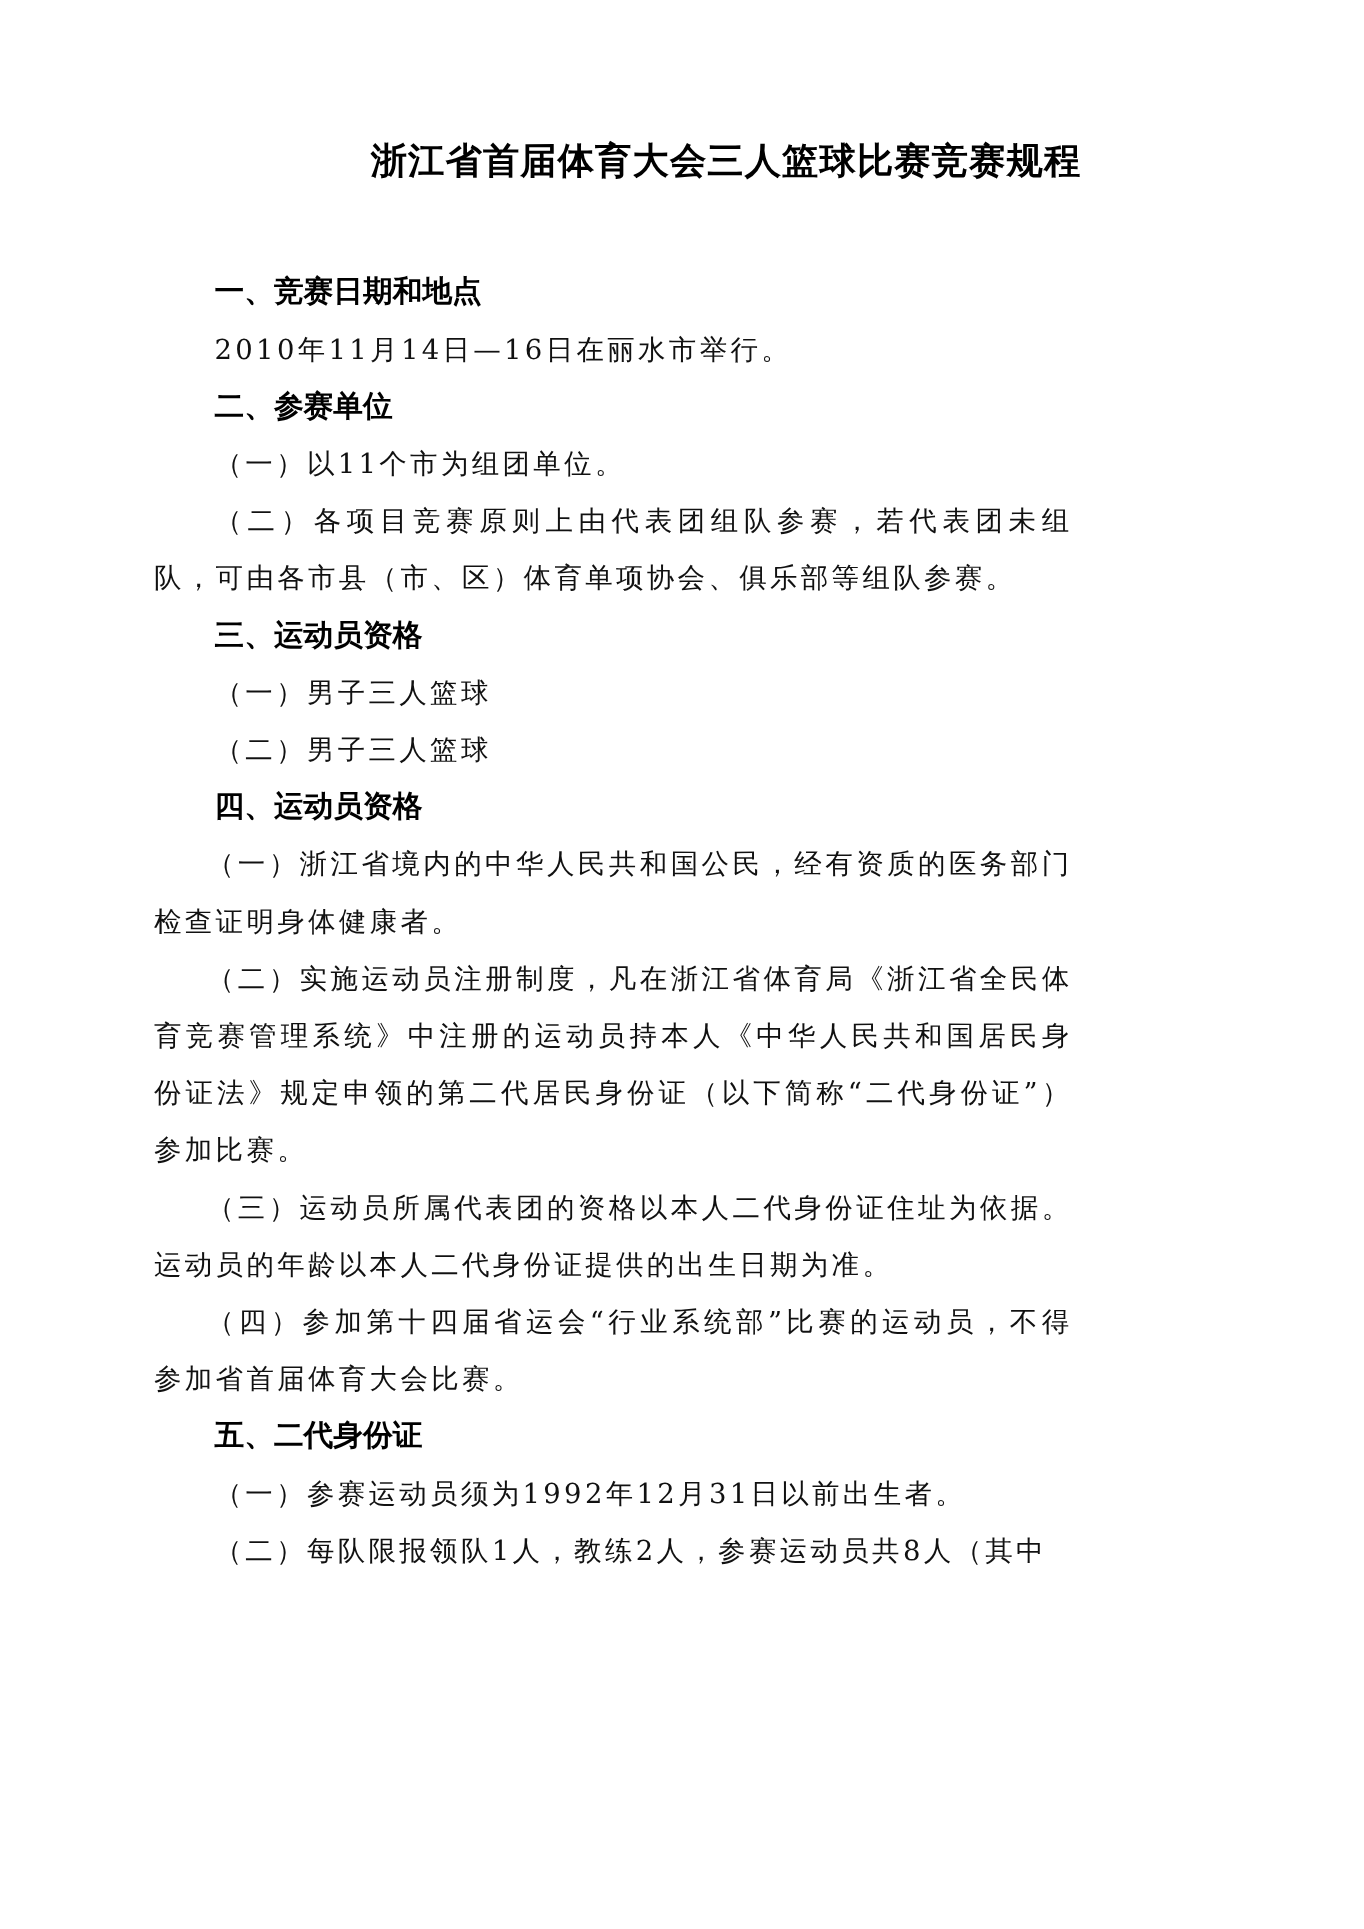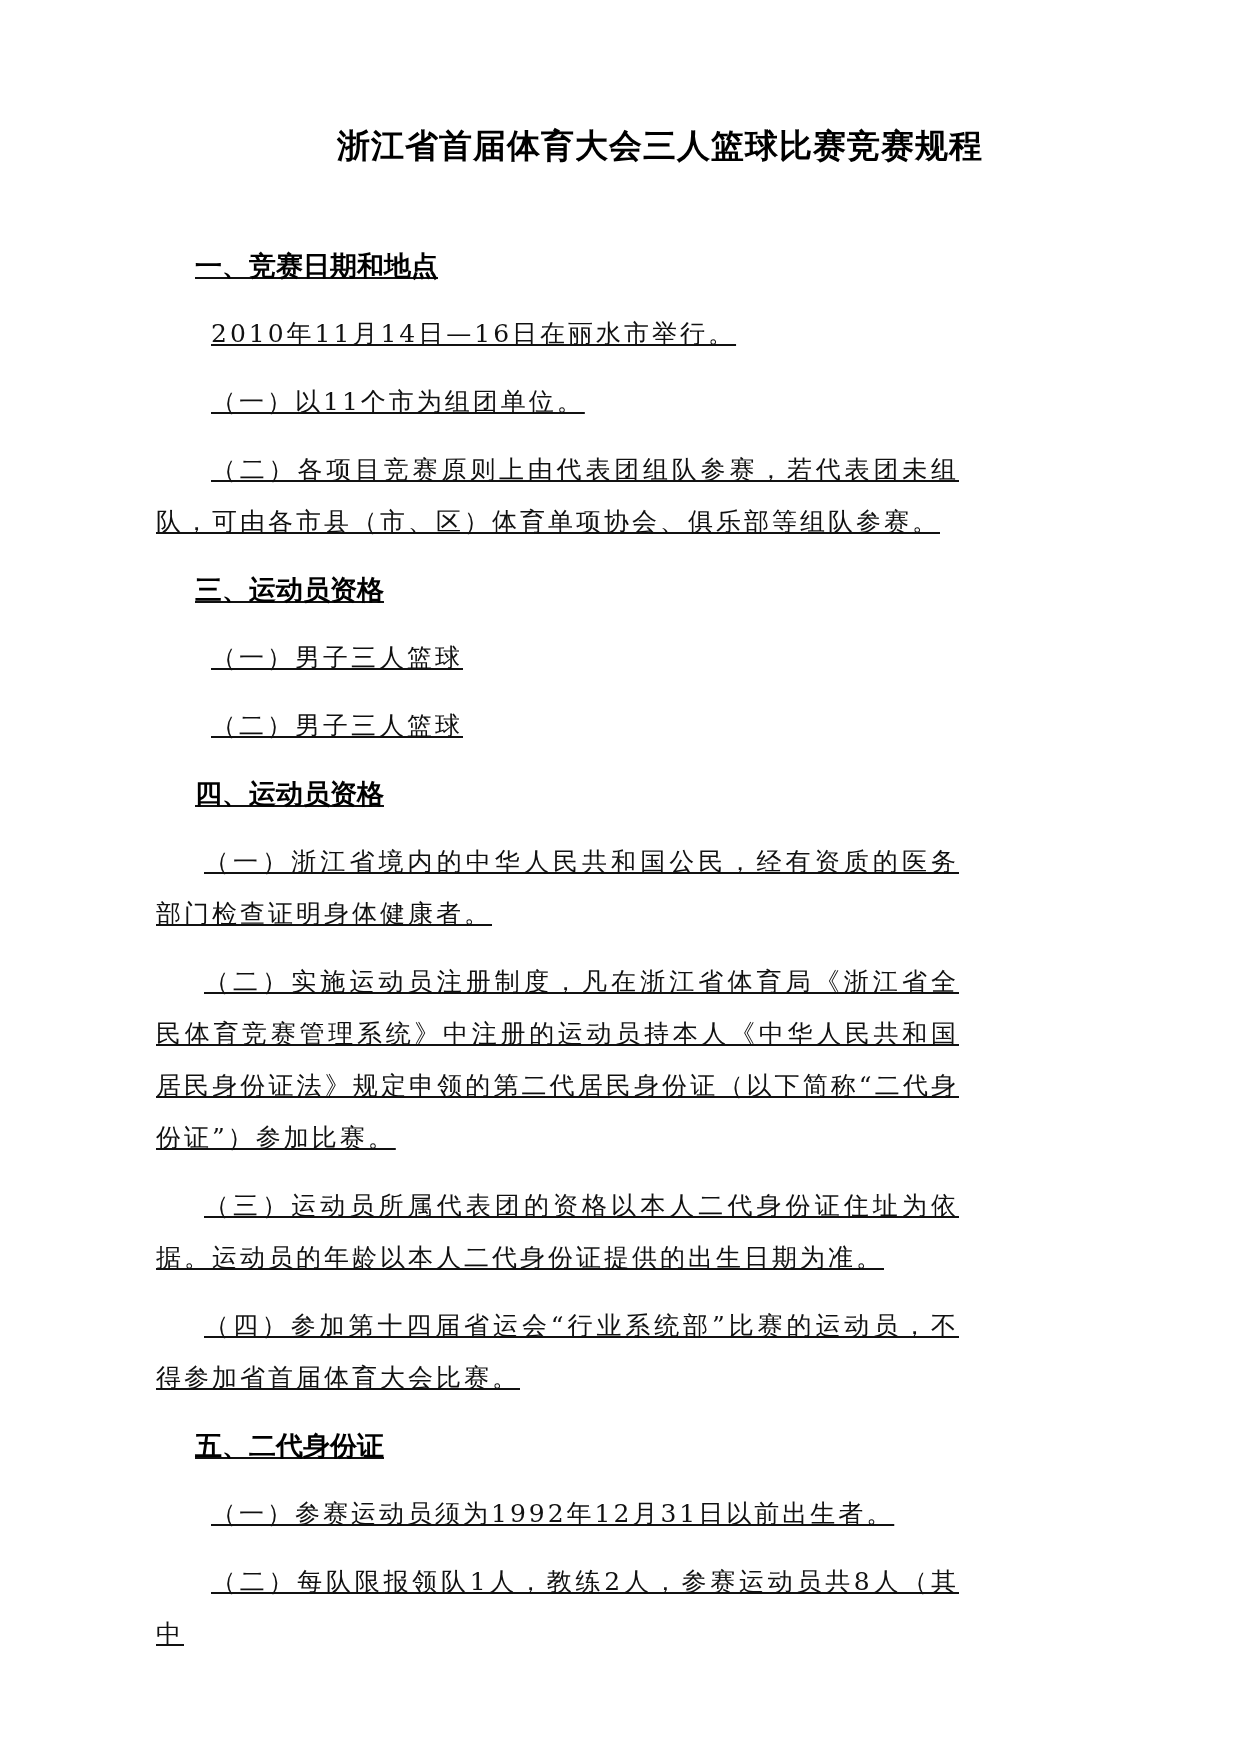--- a/index.html
+++ b/index.html
@@ -35,55 +35,55 @@
     }
     .content {
       position: absolute;
       left: 140px;
       top: 240px;
       width: 835px;
       font-family: "DejaVu Serif", "Liberation Serif", serif;
       font-size: 25px;
       line-height: 52px;
       color: #111;
-      text-decoration: underline;
     }
     .heading {
       font-family: "DejaVu Sans", "Liberation Sans", sans-serif;
       font-weight: bold;
       font-size: 27px;
       padding-left: 55px;
       height: 52px;
       line-height: 52px;
       color: #000;
     }
     .para {
       text-indent: 55px;
       text-align: justify;
       letter-spacing: 3px;
-      margin: 16px;
+      margin: 0;
     }
     .para.tight {
       text-indent: 48px;
     }
   </style>
 </head>
 <body>
 
 <div class="page">
   <div class="title">浙江省首届体育大会三人篮球比赛竞赛规程</div>
 
   <div class="content">
 
     <div>
       <div class="heading">一、竞赛日期和地点</div>
       <p class="para">2010年11月14日—16日在丽水市举行。</p>
     </div>
 
     <div>
+      <div class="heading">二、参赛单位</div>
       <p class="para">（一）以11个市为组团单位。</p>
       <p class="para">（二）各项目竞赛原则上由代表团组队参赛，若代表团未组队，可由各市县（市、区）体育单项协会、俱乐部等组队参赛。</p>
     </div>
 
     <div>
       <div class="heading">三、运动员资格</div>
       <p class="para">（一）男子三人篮球</p>
       <p class="para">（二）男子三人篮球</p>
     </div>
 

